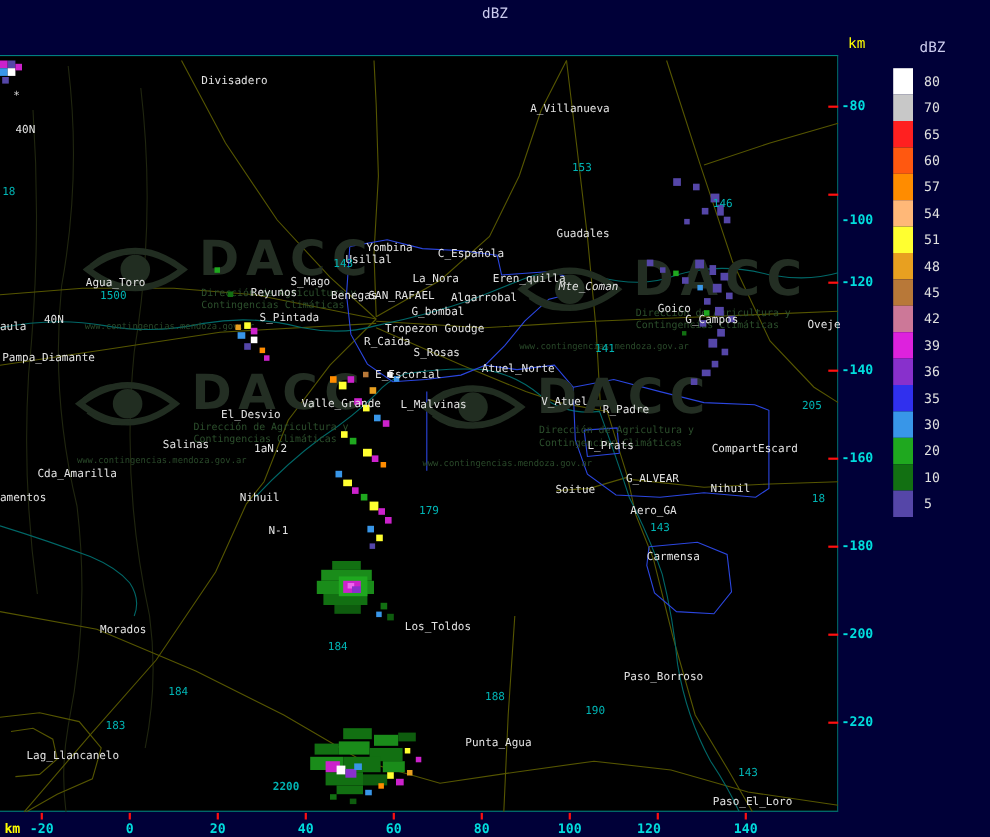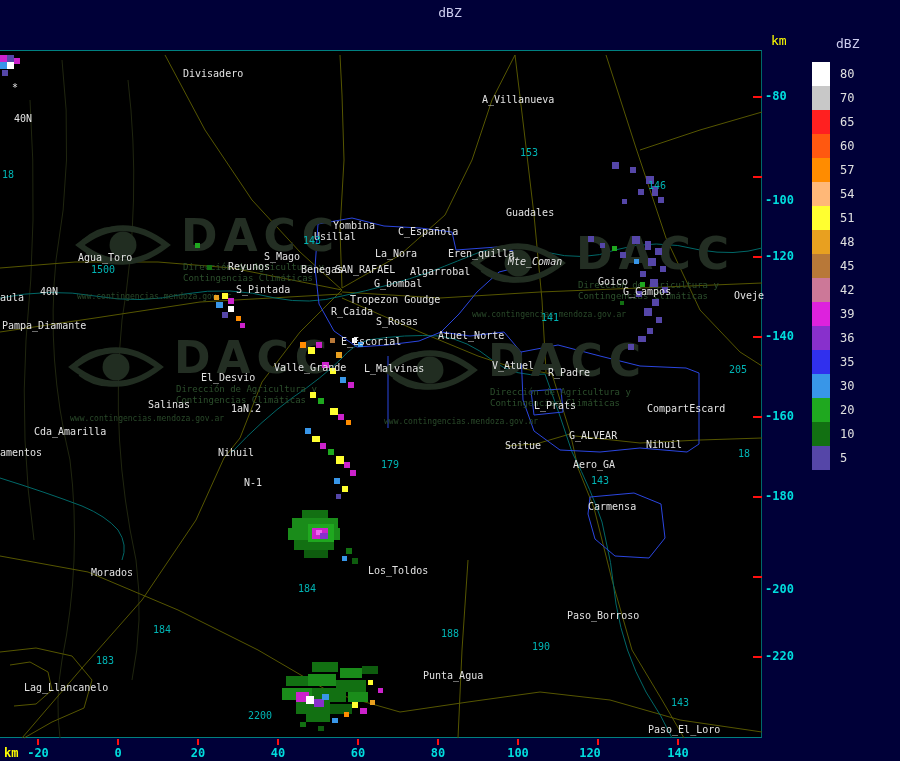--- a/index.html
+++ b/index.html
@@ -315,39 +315,39 @@
       <span class="route-num" style="left: 541px; top: 312px;">141</span>
       <span class="route-num" style="left: 729px; top: 364px;">205</span>
       <span class="route-num" style="left: 738px; top: 448px;">18</span>
       <span class="route-num" style="left: 381px; top: 459px;">179</span>
       <span class="route-num" style="left: 591px; top: 475px;">143</span>
       <span class="route-num" style="left: 298px; top: 583px;">184</span>
       <span class="route-num" style="left: 153px; top: 624px;">184</span>
       <span class="route-num" style="left: 96px; top: 655px;">183</span>
       <span class="route-num" style="left: 441px; top: 628px;">188</span>
       <span class="route-num" style="left: 532px; top: 641px;">190</span>
-      <span class="route-num" style="left: 248px; top: 710px;">2200</span>
+      <span class="route-num" style="left: 248px; top: 710px; font-weight: bold;">2200</span>
       <span class="route-num" style="left: 671px; top: 697px;">143</span>
       <span class="route-num" style="left: 2px; top: 169px;">18</span>
     </div>
   <div class="layer" id="right-axis">
       <span class="rtick" style="top: 96px;"></span>
       <span class="rlabel" style="top: 89px;">-80</span>
       <span class="rtick" style="top: 176px;"></span>
       <span class="rlabel" style="top: 169px; margin-top: 24px;">-100</span>
       <span class="rtick" style="top: 256px;"></span>
       <span class="rlabel" style="top: 249px;">-120</span>
       <span class="rtick" style="top: 336px;"></span>
       <span class="rlabel" style="top: 329px;">-140</span>
       <span class="rtick" style="top: 416px;"></span>
       <span class="rlabel" style="top: 409px;">-160</span>
       <span class="rtick" style="top: 496px;"></span>
       <span class="rlabel" style="top: 489px;">-180</span>
       <span class="rtick" style="top: 576px;"></span>
-      <span class="rlabel" style="top: 582px;">-200</span>
+      <span class="rlabel" style="top: 569px;">-200</span>
       <span class="rtick" style="top: 656px;"></span>
       <span class="rlabel" style="top: 649px;">-220</span>
     </div>
   <div class="layer" id="bottom-axis">
       <span class="btick" style="left: 38px;"></span>
       <span class="blabel" style="left: 38px;">-20</span>
       <span class="btick" style="left: 118px;"></span>
       <span class="blabel" style="left: 118px;">0</span>
       <span class="btick" style="left: 198px;"></span>
       <span class="blabel" style="left: 198px;">20</span>

